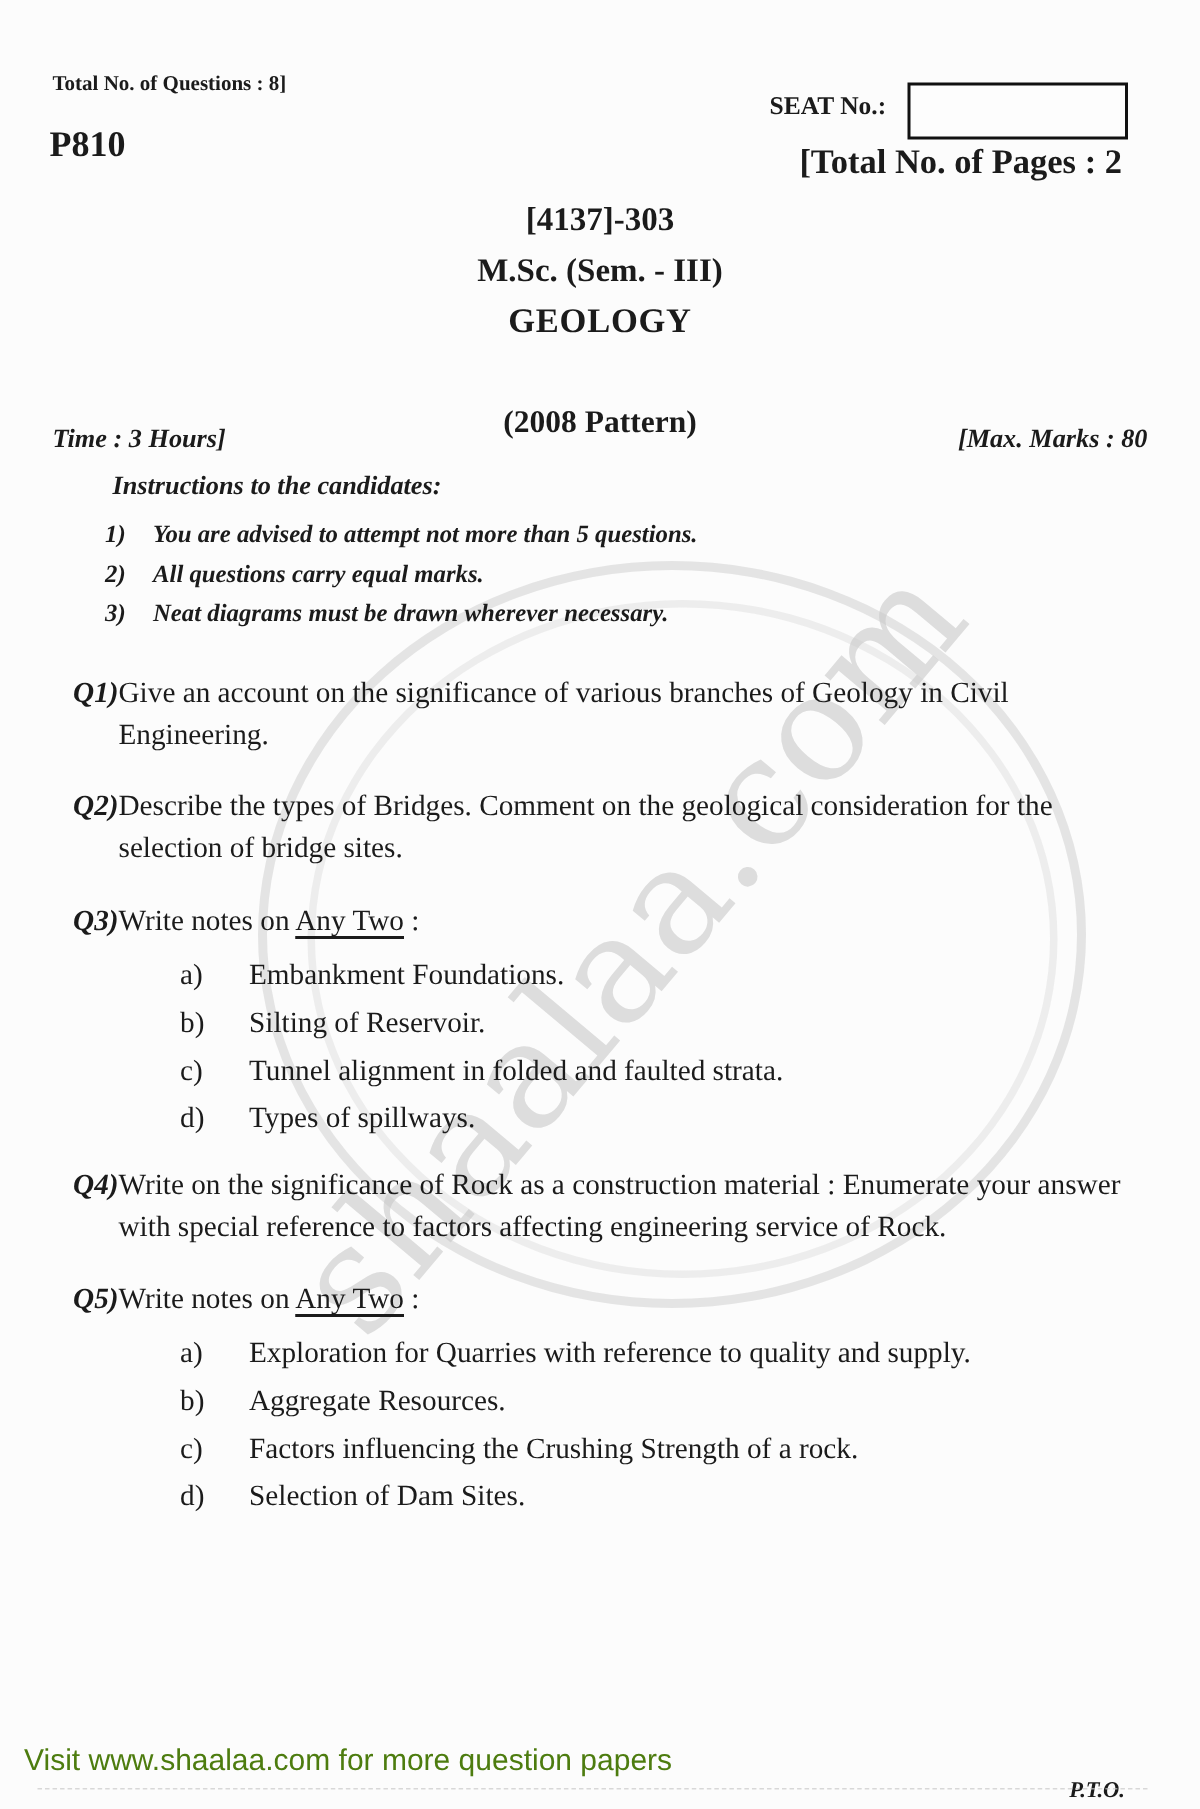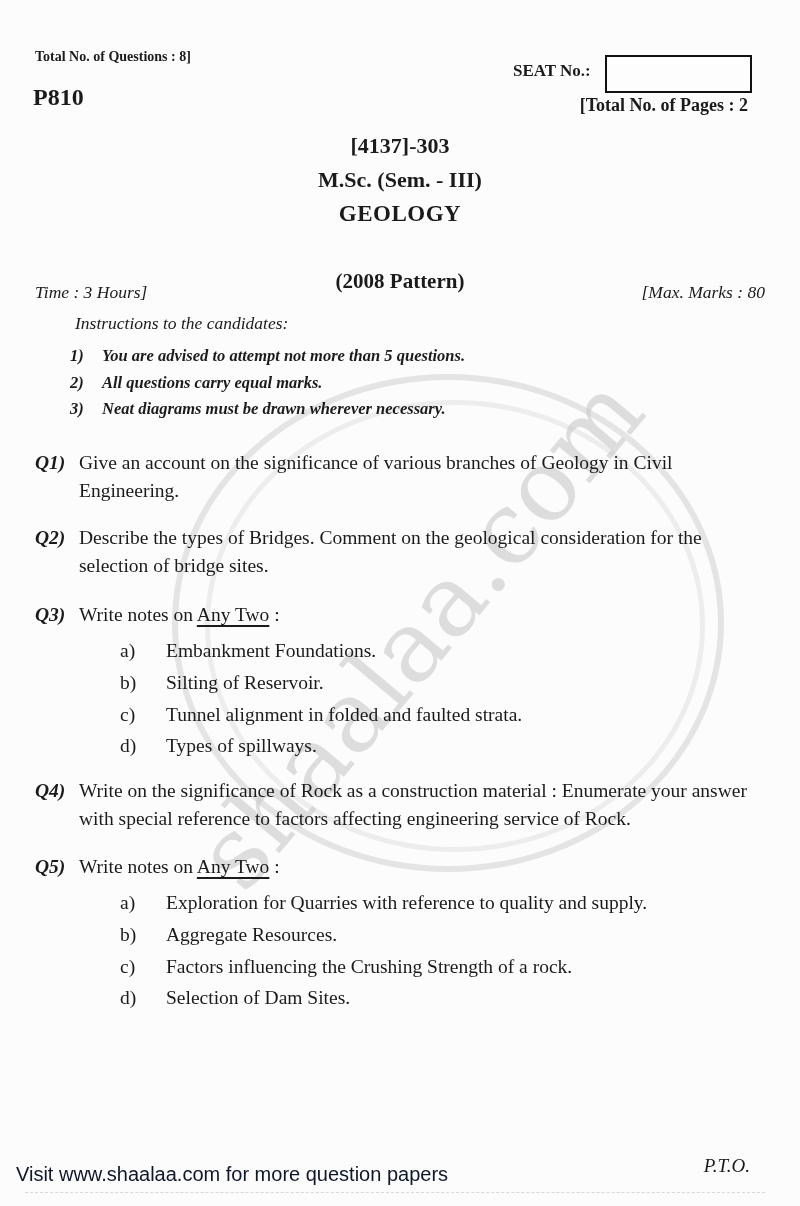--- a/index.html
+++ b/index.html
@@ -9,21 +9,21 @@
     width: 800px;
     height: 1206px;
     margin: 0 auto;
     background: #fcfcfc;
     color: #1b1b1b;
     font-family: "Liberation Serif", serif;
     overflow: hidden;
   }
   .abs { position: absolute; }
   .b  { font-weight: 700; }
-  .bi { font-weight: 400; font-style: italic; }
+  .bi { font-weight: 700; font-style: italic; }
 
   
   .wm-layer { position: absolute; inset: 0; z-index: 0; }
   .wm-circle {
     position: absolute; left: 172px; top: 374px;
     width: 552px; height: 498px;
     border: 6px solid #d3d3d3; border-radius: 50%;
     opacity: .6;
   }
   .wm-circle2 {
@@ -43,53 +43,53 @@
   }
 
   .content { position: absolute; inset: 0; z-index: 1; }
 
   
   .total-q   { left: 35px;  top: 49px;  font-size: 14px; }
   .seat-lbl  { left: 513px; top: 61px;  font-size: 17px; }
   .seat-box  { left: 605px; top: 55px;  width: 147px; height: 38px;
                border: 2px solid #111; background: #fdfdfd; }
   .paper-code{ left: 33px;  top: 84px;  font-size: 24px; }
-  .pages-note{ right: 52px; top: 95px;  font-size: 18px; }
+  .pages-note{ right: 52px; top: 95px;  font-size: 23px; }
 
   .c-line { left: 0; width: 100%; text-align: center; margin-top: 24px; }
   .exam-code   { top: 109px; font-size: 22px; }
   .course-line { top: 143px; font-size: 22px; }
   .subject     { top: 177px; font-size: 23px; letter-spacing: .5px; }
   .paper-title { top: 210px; font-size: 23px; }
   .pattern     { top: 245px; font-size: 21px; }
 
   .time-row { left: 35px; right: 35px; top: 282px; display: flex;
               justify-content: space-between; font-size: 17.5px; }
   .instr-head { left: 35px; top: 313px; font-size: 17.5px; margin-left: 40px; }
   .instr-list { left: 70px; top: 343px; right: 60px; }
   .instr-row  { display: flex; height: 26.6px; line-height: 26.6px;
                 font-size: 16.5px; font-weight: 700; font-style: italic; }
   .instr-num  { width: 32px; }
 
   
   .q { left: 35px; right: 33px; display: flex; font-size: 19.5px; line-height: 27.5px; }
-  .q-label { width: 44px; flex: none; font-weight: 700; font-style: italic; }
+  .q-label { width: 44px; flex: none; font-weight: 700; font-style: italic; text-align: right; }
   .q-text  { flex: 1; }
   .q1 { top: 449px; } .q2 { top: 524px; } .q3 { top: 601px; }
   .q4 { top: 777px; } .q5 { top: 853px; } .q6 { top: 1031px; }
   .sub-list { left: 120px; right: 60px; }
   .s3 { top: 635px; } .s5 { top: 887px; }
   .sub-row { display: flex; height: 31.8px; line-height: 31.8px; font-size: 19.5px; }
   .sub-num { width: 46px; flex: none; }
   .uline { text-decoration: underline; text-underline-offset: 4px; text-decoration-thickness: 1.5px; }
 
   
   .visit { left: 16px; top: 1163px; font-family: "Liberation Sans", sans-serif;
-           font-size: 20px; color: #0f172a; }
-  .pto   { right: 50px; top: 1155px; font-size: 19px; }
+           font-size: 20px; color: #4d7c0f; }
+  .pto   { right: 50px; top: 1186px; font-size: 15px; }
   .scan-line { left: 25px; top: 1192px; width: 740px;
                border-top: 1px dashed #c9c9c9; opacity: .7; }
 </style>
 </head>
 <body>
 
 <div class="page">
 
   <div class="wm-layer">
     <div class="wm-circle"></div>

